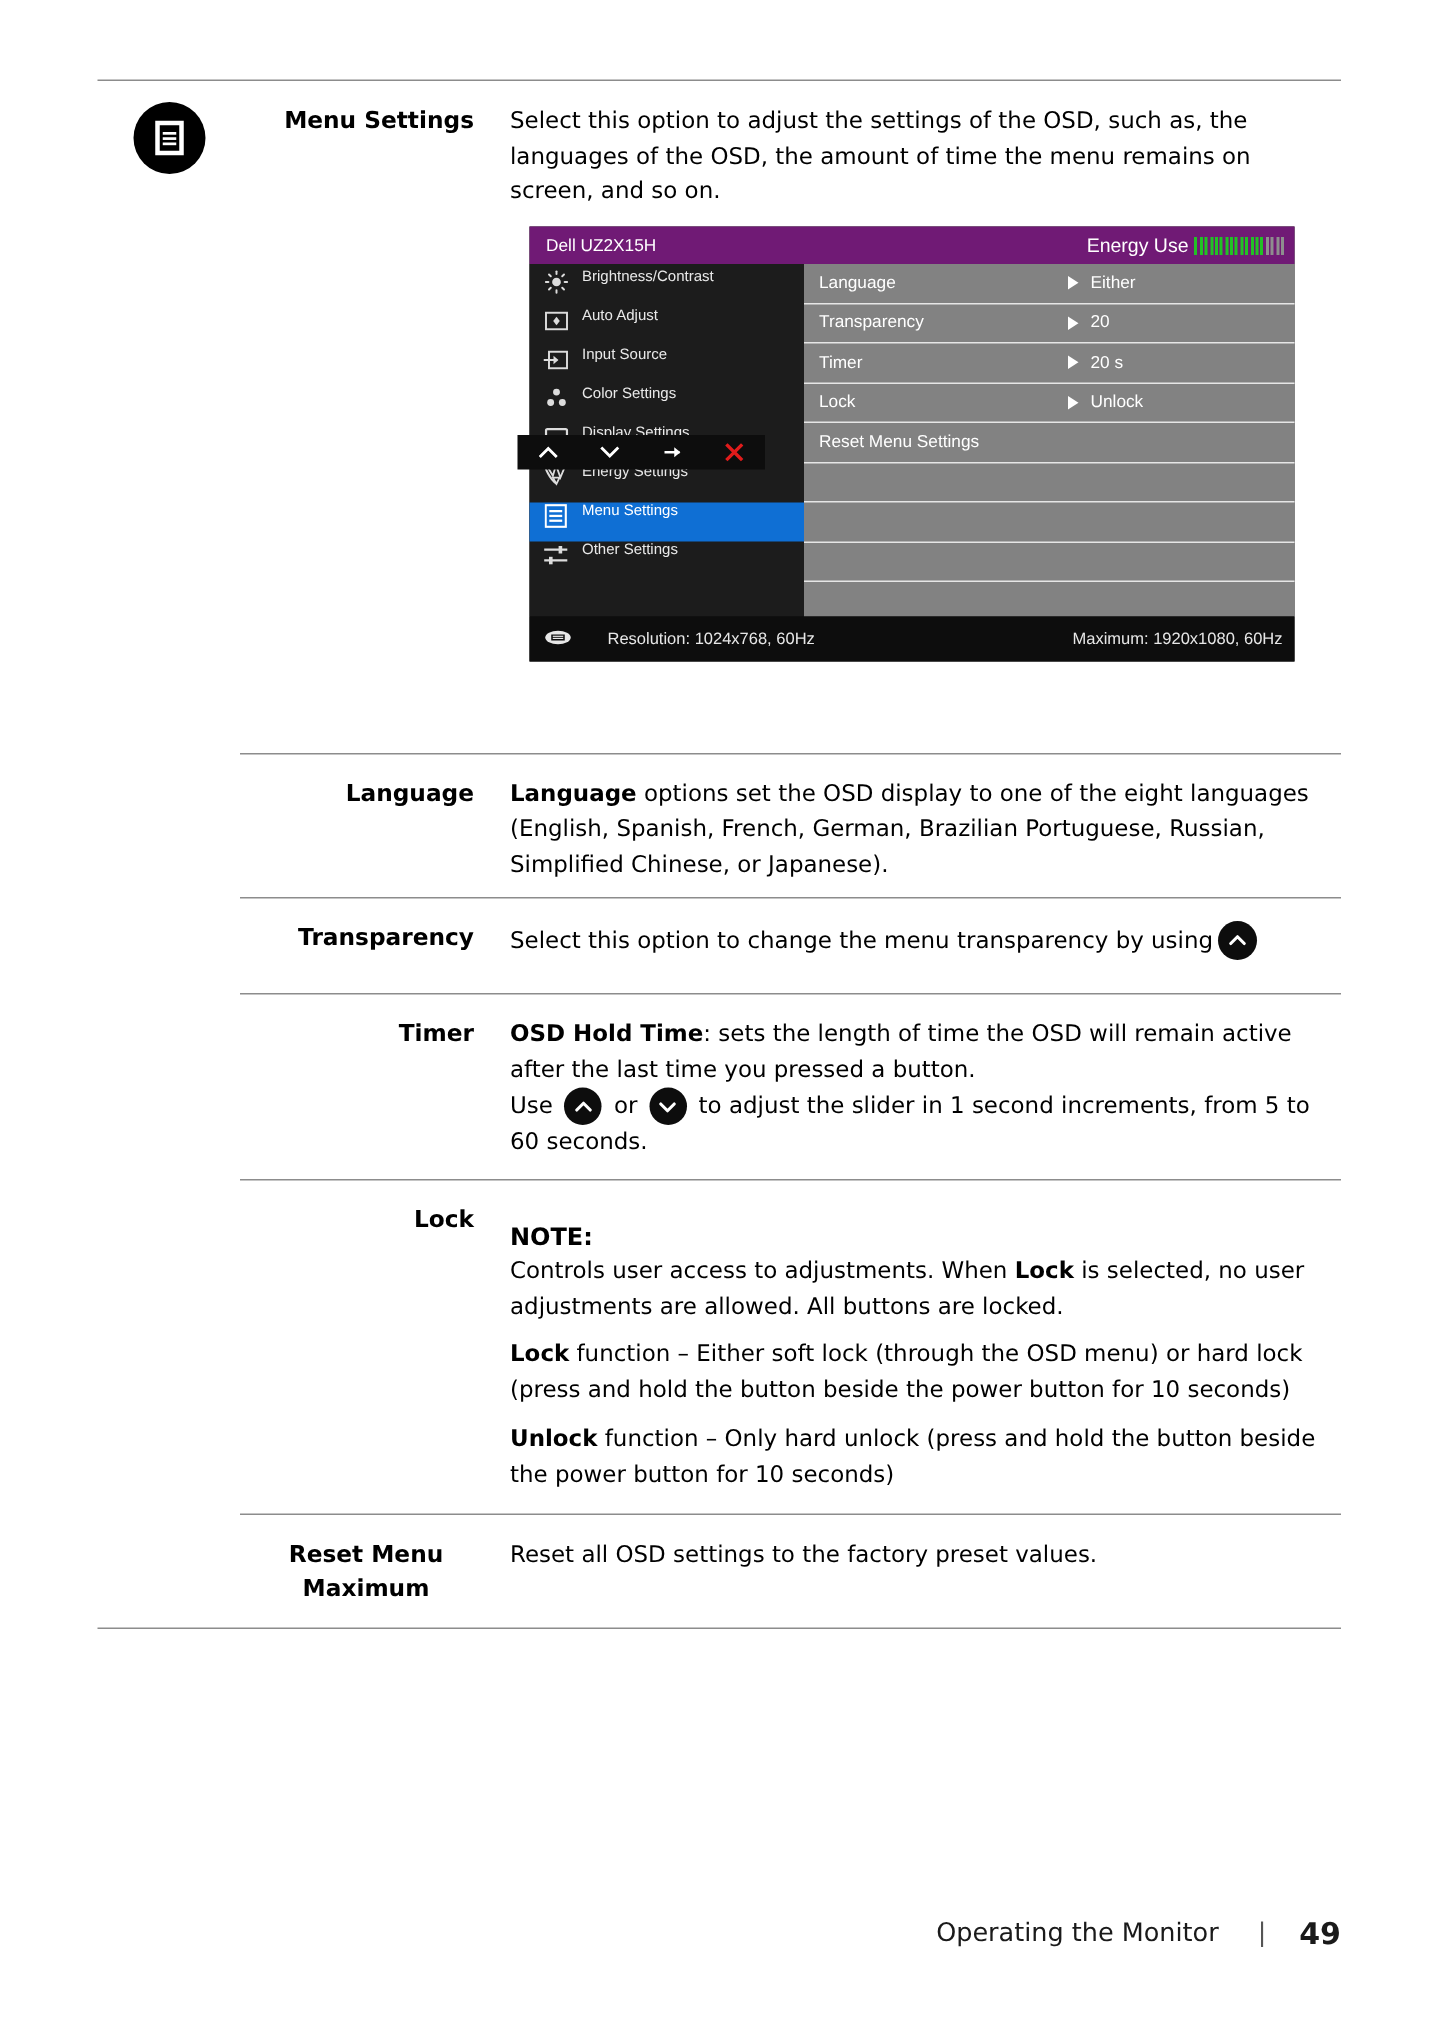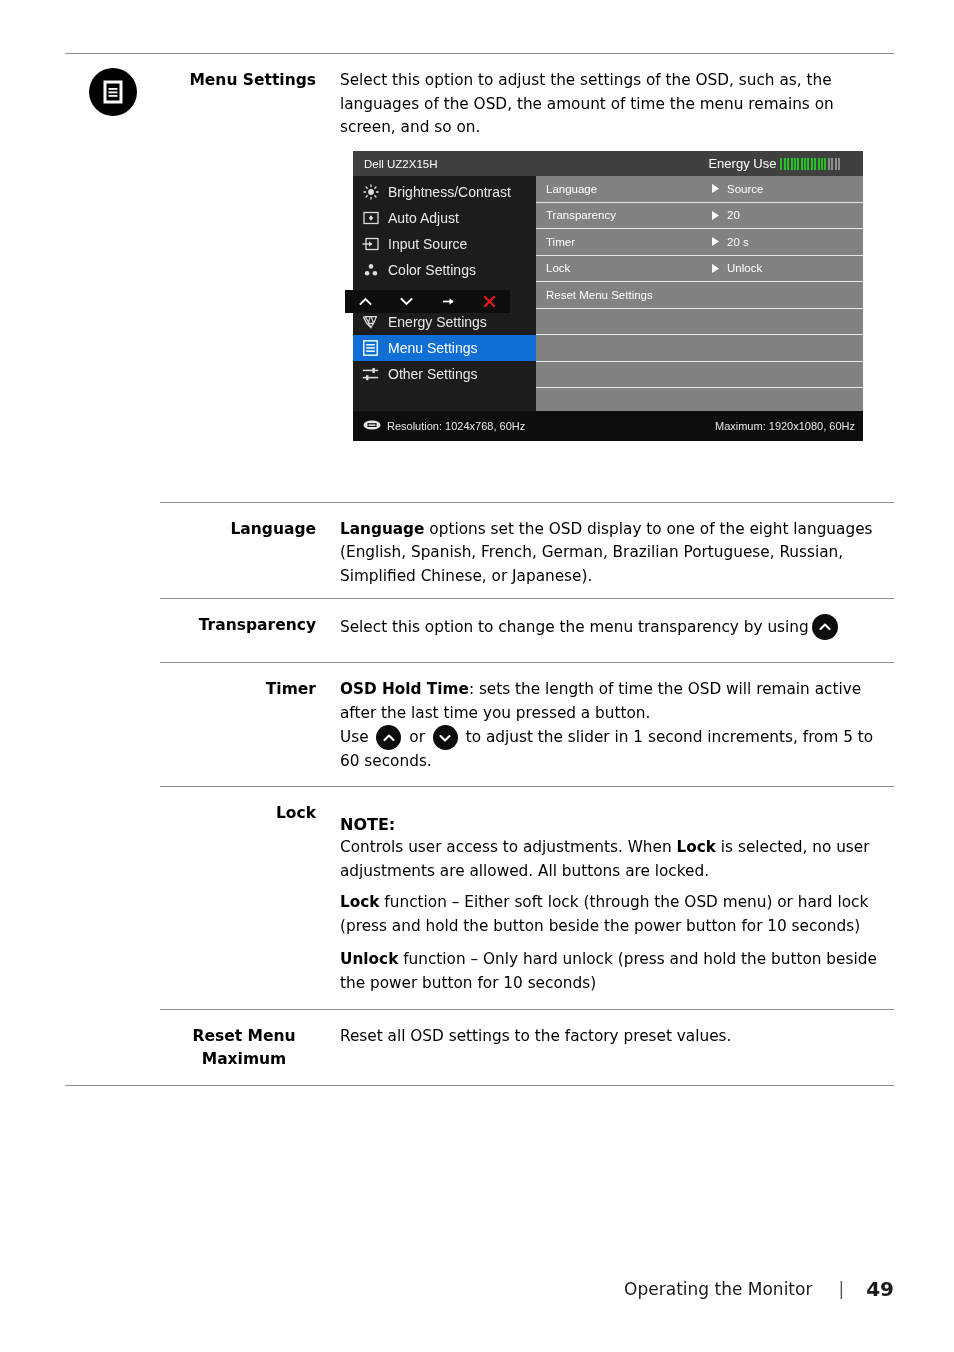--- a/index.html
+++ b/index.html
@@ -71,35 +71,35 @@
   .btn-round svg { position:absolute; left:50%; top:50%; transform:translate(-50%,-50%); }
 
   
   .osd {
     position:absolute; left:353px; top:151px;
     width:510px; height:290px;
     background:#0d0d0d;
     font-family:"Liberation Sans","DejaVu Sans",sans-serif;
   }
   .osd-header {
-    height:25px; background:#404040;
+    height:25px; background:#701a75;
     display:flex; align-items:center; justify-content:space-between;
-    padding:0 23px 0 11px;
+    padding:0 7px 0 11px;
     color:#fff; font-size:11.5px;
   }
   .energy-wrap { display:flex; align-items:center; gap:4px; font-size:13px; }
   .energy-bars { display:flex; gap:1.4px; align-items:flex-end; }
   .energy-bars i { display:block; width:2px; height:12px; background:#22c126; }
   .energy-bars i.off { background:#8e8e8e; }
 
   .osd-body { display:flex; height:235px; }
   .osd-left { width:183px; background:#1c1c1c; padding-top:3px; }
   .osd-item {
-    height:26px; display:flex; align-items:center;
-    color:#e9e9e9; font-size:14px; padding-left:9px; gap:9px;
+    height:26px; display:flex; 
+    color:#e9e9e9; font-size:10px; padding-left:9px; gap:9px;
   }
   .osd-item.active { background:#0f6fd4; color:#fff; }
   .osd-item .ico { width:17px; height:17px; display:flex; align-items:center; justify-content:center; }
 
   .osd-right { flex:1; background:#828282; position:relative; }
   .osd-row {
     height:26.5px; display:flex; align-items:center;
     color:#ffffff; font-size:11.5px;
     border-bottom:1px solid #e6e6e6;
     padding-left:10px;
@@ -107,21 +107,21 @@
   .osd-row .rname { width:165px; }
   .osd-row .arr { width:16px; display:flex; align-items:center; }
   .osd-row .rval { flex:1; }
 
   .osd-footer {
     position:absolute; left:0; bottom:0; width:100%; height:30px;
     background:#0d0d0d; color:#e7e7e7; font-size:11px;
     display:flex; align-items:center; justify-content:space-between;
     padding:0 8px 0 10px;
   }
-  .res-left { display:flex; align-items:center; gap:6px; }
+  .res-left { display:flex; align-items:center; gap:24px; }
 
   .osd-nav {
     position:absolute; left:345px; top:290px;
     width:165px; height:23px; background:#0d0d0d;
     display:flex; align-items:center; justify-content:space-around;
   }
   .osd-nav span { display:flex; align-items:center; justify-content:center; width:30px; }
 
   
   .pg-footer {
@@ -348,21 +348,21 @@
           </div>
         </div>
       <div class="osd-right" id="osd-right">
           <div class="osd-row">
             <span class="rname">Language</span>
             <span class="arr">
               <svg width="9" height="11" viewBox="0 0 9 11">
                 <path d="M1 1 L8 5.5 L1 10 Z" fill="#ffffff"></path>
               </svg>
             </span>
-            <span class="rval">Source</span>
+            <span class="rval">Either</span>
           </div>
           <div class="osd-row">
             <span class="rname">Transparency</span>
             <span class="arr">
               <svg width="9" height="11" viewBox="0 0 9 11">
                 <path d="M1 1 L8 5.5 L1 10 Z" fill="#ffffff"></path>
               </svg>
             </span>
             <span class="rval">20</span>
           </div>

